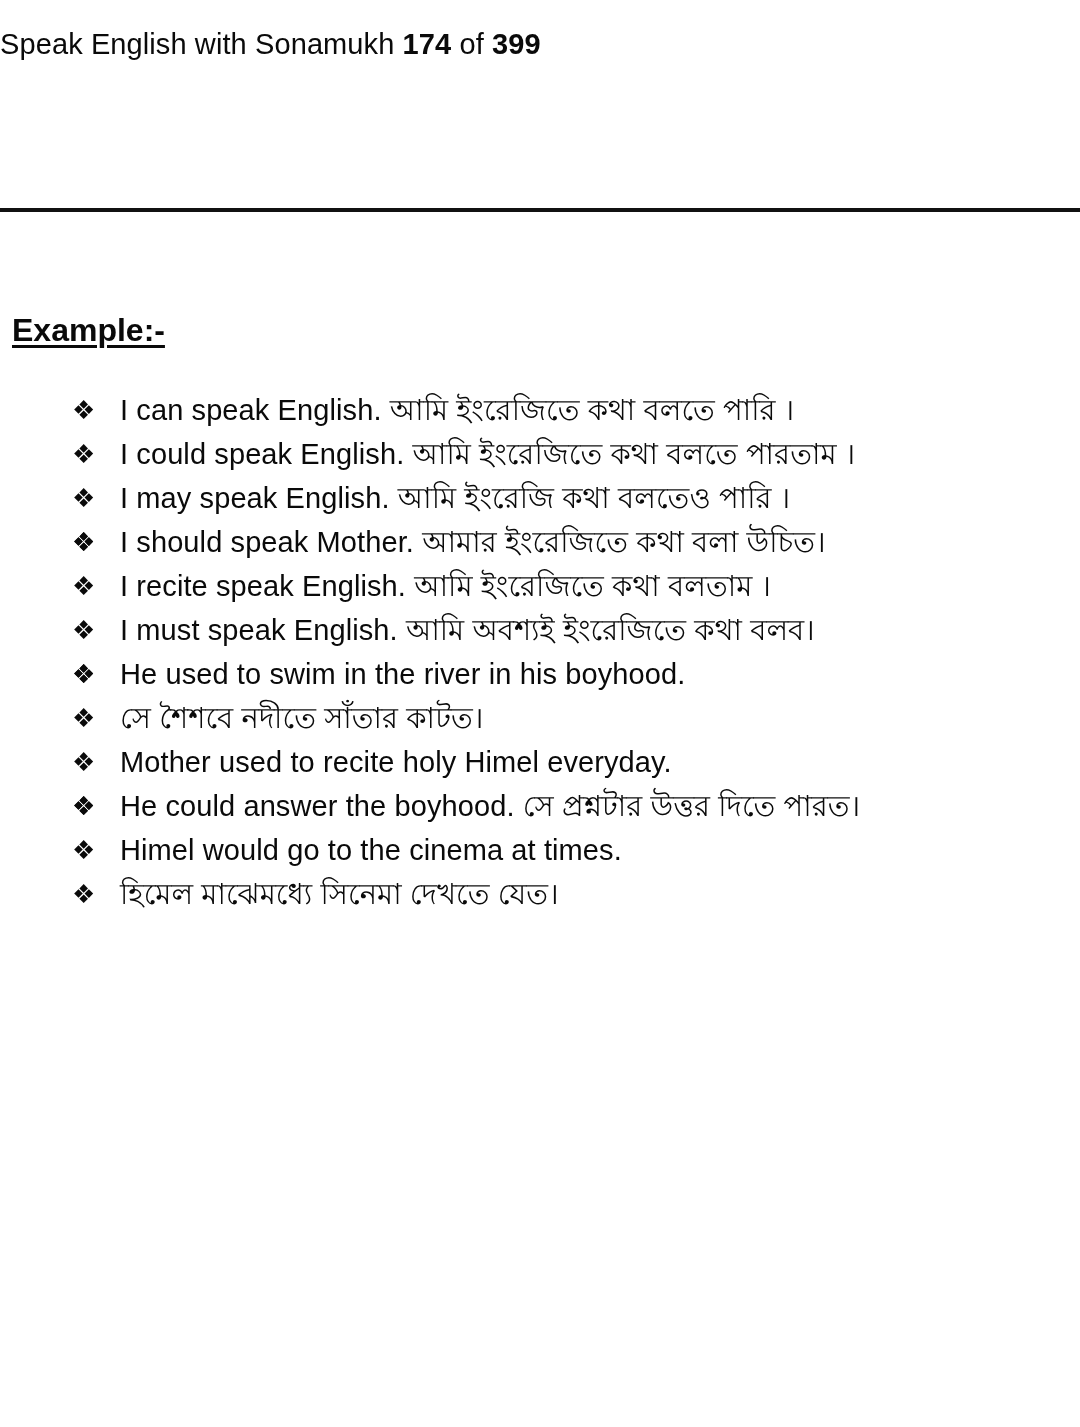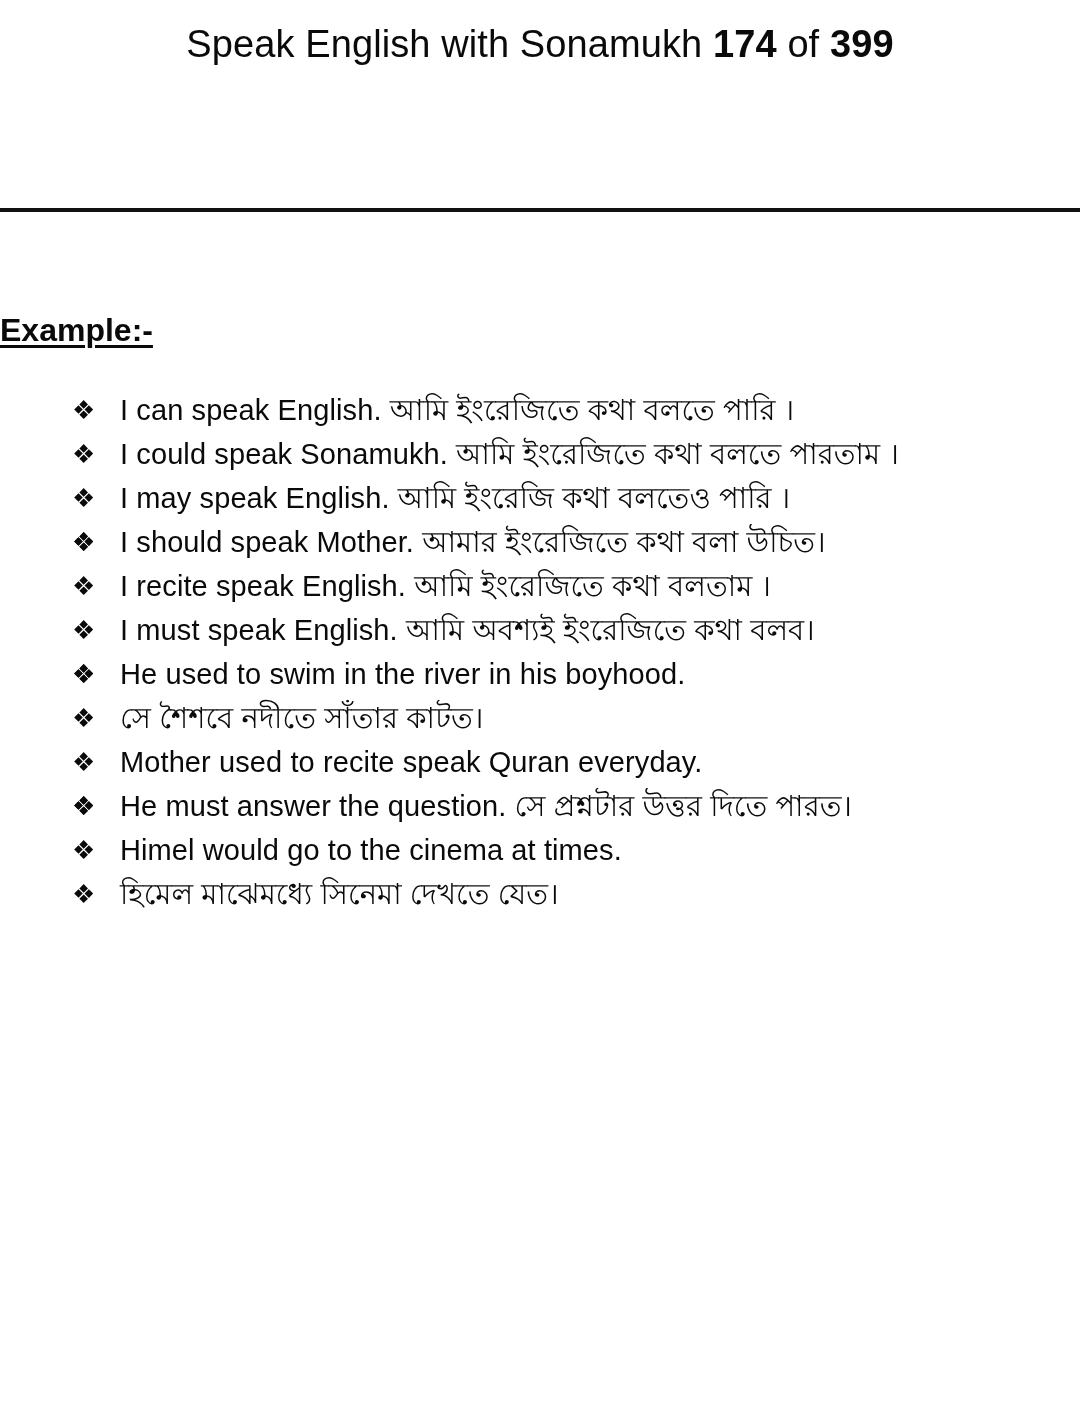--- a/index.html
+++ b/index.html
@@ -20,22 +20,21 @@
   .page-header {
     position: absolute;
     top: 0;
     left: 0;
     width: 1080px;
     height: 210px;
     box-sizing: border-box;
     padding-top: 26px;
   }
   .header-line {
-    text-align: center;
-    font-size: 38px;
+    font-size: 29px;
     line-height: 36px;
     letter-spacing: 0.1px;
     font-weight: 400;
     white-space: nowrap;
   }
   .header-line .bold {
     font-weight: 700;
   }
 
   
@@ -50,21 +49,21 @@
 
   
   .content {
     position: absolute;
     top: 310px;
     left: 0;
     width: 1080px;
   }
 
   .section-heading {
-    margin: 0 0 38px 0;
+    margin: 0 0 38px 12px;
     font-size: 32px;
     line-height: 40px;
     font-weight: 700;
     text-decoration: underline;
     text-underline-offset: 4px;
     text-decoration-thickness: 3px;
     display: inline-block;
   }
 
   .example-list {
@@ -115,21 +114,21 @@
     <h2 class="section-heading">Example:-</h2>
   </div>
 
   <ul class="example-list">
     <li class="example-item">
       <span class="bullet-marker">❖</span>
       <span class="item-text">I can speak English. আমি ইংরেজিতে কথা বলতে পারি ।</span>
     </li>
     <li class="example-item">
       <span class="bullet-marker">❖</span>
-      <span class="item-text">I could speak Sonamukh. আমি ইংরেজিতে কথা বলতে পারতাম ।</span>
+      <span class="item-text">I could speak English. আমি ইংরেজিতে কথা বলতে পারতাম ।</span>
     </li>
     <li class="example-item">
       <span class="bullet-marker">❖</span>
       <span class="item-text">I may speak English. আমি ইংরেজি কথা বলতেও পারি ।</span>
     </li>
     <li class="example-item">
       <span class="bullet-marker">❖</span>
     </li>
     <li class="example-item">
       <span class="bullet-marker">❖</span>
@@ -149,28 +148,28 @@
     <li class="example-item">
       <span class="bullet-marker">❖</span>
       <span class="item-text">He used to swim in the river in his boyhood.</span>
     </li>
     <li class="example-item">
       <span class="bullet-marker">❖</span>
       <span class="item-text">সে শৈশবে নদীতে সাঁতার কাটত।</span>
     </li>
     <li class="example-item">
       <span class="bullet-marker">❖</span>
-      <span class="item-text">Mother used to recite speak Quran everyday.</span>
+      <span class="item-text">Mother used to recite holy Himel everyday.</span>
     </li>
     <li class="example-item">
       <span class="bullet-marker">❖</span>
     </li>
     <li class="example-item">
       <span class="bullet-marker">❖</span>
-      <span class="item-text">He must answer the question. সে প্রশ্নটার উত্তর দিতে পারত।</span>
+      <span class="item-text">He could answer the boyhood. সে প্রশ্নটার উত্তর দিতে পারত।</span>
     </li>
     <li class="example-item">
       <span class="bullet-marker">❖</span>
       <span class="item-text">Himel would go to the cinema at times.</span>
     </li>
     <li class="example-item">
       <span class="bullet-marker">❖</span>
       <span class="item-text">হিমেল মাঝেমধ্যে সিনেমা দেখতে যেত।</span>
     </li>
   </ul>

